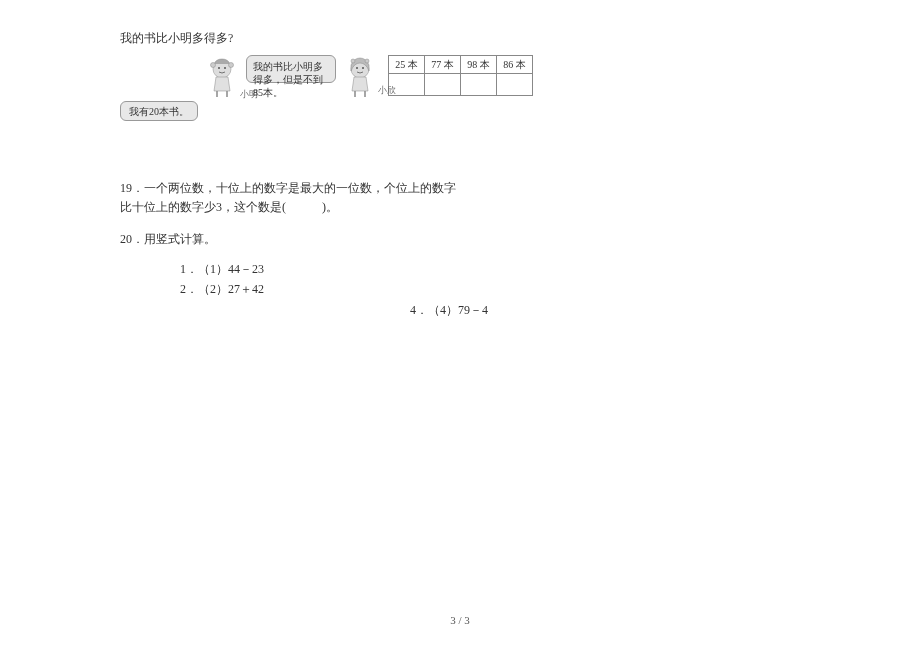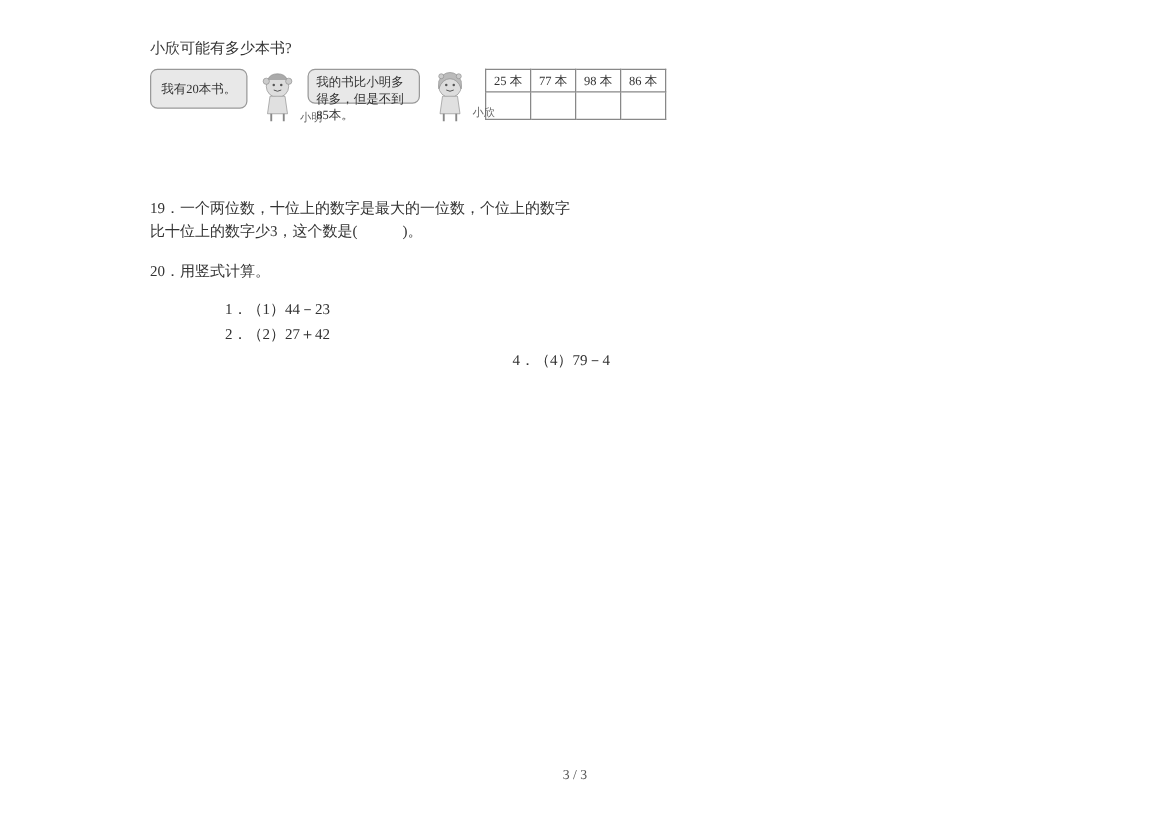--- a/index.html
+++ b/index.html
@@ -33,24 +33,25 @@
       background: #e8e8e8;
       border: 1px solid #999;
       border-radius: 6px;
       padding: 4px 6px;
       font-size: 10px;
       line-height: 1.3;
       position: relative;
     }
     .bubble1 {
       width: 78px;
-      height: 32px;
+      height: 20px;
       display: flex;
       align-items: center;
       justify-content: center;
+      margin-top: 46px;
     }
     .character {
       width: 36px;
       height: 44px;
       position: relative;
     }
     .character svg {
       width: 100%;
       height: 100%;
     }
@@ -139,21 +140,21 @@
       font-size: 11px;
       color: #555;
       left: 0;
     }
   </style>
 </head>
 <body>
 
 <div class="page">
 
-  <div class="q18-title">小欣可能有多少本书?</div>
+  <div class="q18-title">我的书比小明多得多?</div>
 
   <div class="illustration-row">
     <div class="speech-bubble bubble1">
       <span>我有20本书。</span>
     </div>
     <div class="character char1">
       <svg viewBox="0 0 36 44">
         <circle cx="18" cy="14" r="9" fill="#ddd" stroke="#888" stroke-width="0.5"></circle>
         <circle cx="15" cy="13" r="1" fill="#555"></circle>
         <circle cx="21" cy="13" r="1" fill="#555"></circle>

